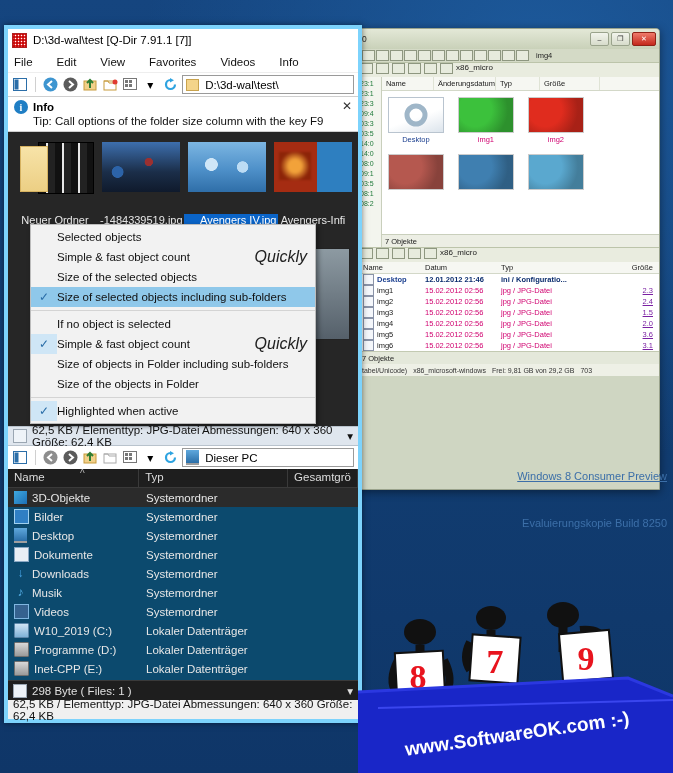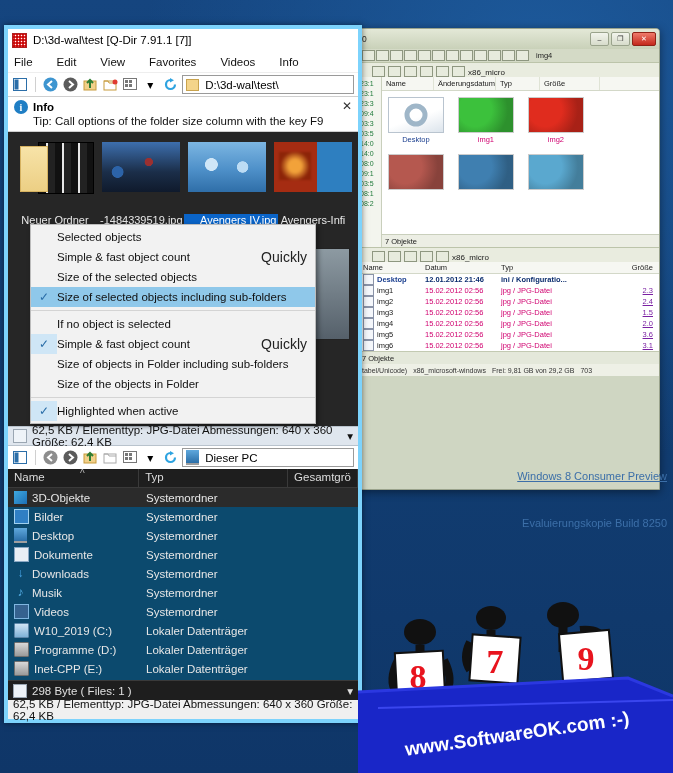--- a/index.html
+++ b/index.html
@@ -112,21 +112,21 @@
     background:radial-gradient(circle,#f2a23a 0 30%,#8c2408 70%);filter:blur(1px);}
   
   .popup{
     position:absolute;left:22px;top:195px;width:284px;background:#f2f2f2;
     border:1px solid #bcbcbc;box-shadow:2px 2px 5px rgba(0,0,0,.45);z-index:40;
     padding:2px 0;
   }
   .mi{display:flex;align-items:center;height:20px;font-size:11.5px;color:#111;padding-right:8px;}
   .mi .chk{width:26px;text-align:center;font-size:12px;color:#2b6ea8;flex:0 0 auto;}
   .mi .lbl{flex:1 1 auto;white-space:nowrap;}
-  .mi .short{color:#222;font-size:14px;}
+  .mi .short{color:#222;font-size:16px;font-style:italic;}
   .mi.on{background:#8fc8ea;}
   .mi.on .chk{background:#8fc8ea;}
   .mi .chk.boxed{background:#cfe6f6;height:20px;display:flex;align-items:center;justify-content:center;}
   .misep{height:1px;background:#d4d4d4;margin:3px 0;}
   
   .statusgrey{
     background:#dfe6ee;border-top:1px solid #b9c3cd;border-bottom:1px solid #b9c3cd;
     height:18px;display:flex;align-items:center;gap:5px;padding:0 5px;font-size:11.5px;color:#111;
     flex:0 0 auto;
   }
@@ -176,21 +176,21 @@
     display:flex;align-items:center;padding:0 3px;}
   .w7-title .t{flex:1 1 auto;font-size:8.5px;color:#2a2a2a;}
   .w7-btns{display:flex;gap:2px;}
   .w7-btn{width:17px;height:12px;border:1px solid #9aa38c;border-radius:2px;
     background:linear-gradient(180deg,#f2f4ec,#d7dccb);font-size:7px;display:flex;
     align-items:center;justify-content:center;color:#333;}
   .w7-btn.close{background:linear-gradient(180deg,#ef7b6b,#c4281c);color:#fff;border-color:#8f2217;width:22px;}
   .w7-tabrow{height:13px;background:#d4dac6;display:flex;align-items:center;gap:1px;padding:0 3px;}
   .w7-tab{width:11px;height:9px;border:1px solid #8e9780;background:#e7ebdd;}
   .w7-tabrow .lbl{margin-left:6px;font-size:7.5px;color:#222;}
-  .w7-tool{height:14px;background:#e9ecdf;display:flex;align-items:flex-end;gap:3px;padding:0 13px;border-top:1px solid #bcc4aa;}
+  .w7-tool{height:14px;background:#e9ecdf;display:flex;align-items:flex-start;gap:3px;padding:0 1px;border-top:1px solid #bcc4aa;}
   .w7-body{display:flex;height:170px;background:#fff;}
   .w7-side{width:30px;background:#f3f5ee;border-right:1px solid #c9cfbc;
     font-size:7px;color:#1f7a3a;padding:2px 1px;overflow:hidden;line-height:10px;}
   .w7-hdr{display:flex;height:13px;background:#f6f7f2;border-bottom:1px solid #d3d8c8;
     font-size:7.5px;align-items:center;}
   .w7-hdr div{padding-left:4px;border-right:1px solid #dfe3d5;height:100%;display:flex;align-items:center;box-sizing:border-box;}
   .w7-main{flex:1 1 auto;display:flex;flex-direction:column;background:#fff;}
   .w7-thumbs{flex:1 1 auto;padding:6px;display:flex;flex-wrap:wrap;gap:10px 14px;align-content:flex-start;}
   .w7-th{width:56px;text-align:center;}
   .w7-th .art{height:34px;width:54px;margin:0 auto;border:1px solid #ccc;}

